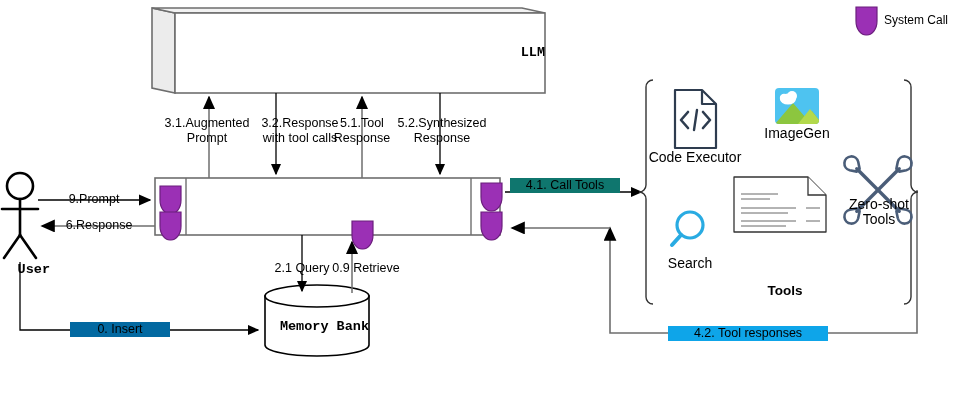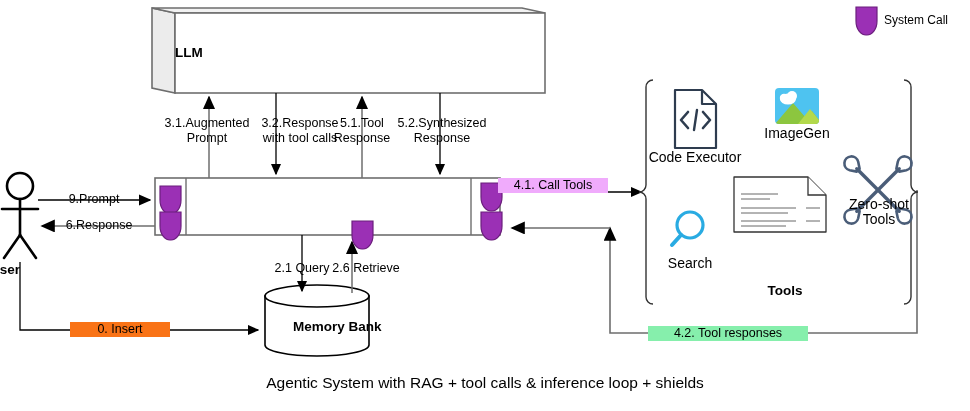--- a/index.html
+++ b/index.html
@@ -19,24 +19,24 @@
     position: absolute;
     font-family: "Liberation Sans", sans-serif;
     font-size: 12.5px;
     color: #000;
     line-height: 15px;
     text-align: center;
     white-space: pre;
   }
   .node-title {
     position: absolute;
-    font-family: Liberation Sans, sans-serif;
+    font-family: Liberation Mono, monospace;
     font-weight: bold;
     font-size: 13.5px;
-    text-align: left;
+    text-align: right;
   }
   .caption {
     position: absolute;
     font-family: "Liberation Sans", sans-serif;
     font-size: 15.5px;
     text-align: center;
     white-space: pre;
   }
   .tool-lbl {
     position: absolute;
@@ -216,59 +216,58 @@
       <path d="M481,212 L502,212 L502,226 a10,14 0 0 1 -10.5,14 a10,14 0 0 1 -10.5,-14 z" fill="#9b30b5" stroke="#6b1f7d" stroke-width="1.2"></path>
     </g>
     <g>
       <path d="M856,7 L877,7 L877,21 a10,14 0 0 1 -10.5,14 a10,14 0 0 1 -10.5,-14 z" fill="#9b30b5" stroke="#6b1f7d" stroke-width="1.2"></path>
     </g>
   </svg>
 
   <div class="node-title" style="left:175px; top:45px; width:370px;">LLM</div>
 
 
-  <div class="node-title" style="left:265px; top:319px; width:104px;padding-left:28px;">Memory Bank</div>
+  <div class="node-title" style="left:265px; top:319px; width:104px;">Memory Bank</div>
 
   <div class="node-title" style="left:-10px; top:262px; width:60px;">User</div>
 
   <div class="lbl" style="left:44px; top:192px; width:100px;">9.Prompt</div>
 
   <div class="lbl" style="left:44px; top:218px; width:110px;">6.Response</div>
 
-  <div class="lbl" style="left:70px; top:322px; width:100px; background:#f97316;">0. Insert</div>
+  <div class="lbl" style="left:70px; top:322px; width:100px; background:#0369a1;">0. Insert</div>
 
   <div class="lbl" style="left:252px; top:261px; width:100px;">2.1 Query</div>
 
-  <div class="lbl" style="left:316px; top:261px; width:100px;">2.6 Retrieve</div>
+  <div class="lbl" style="left:316px; top:261px; width:100px;">0.9 Retrieve</div>
 
   <div class="lbl" style="left:142px; top:116px; width:130px;">3.1.Augmented
 Prompt</div>
 
   <div class="lbl" style="left:230px; top:116px; width:140px;">3.2.Response
 with tool calls</div>
 
   <div class="lbl" style="left:312px; top:116px; width:100px;">5.1.Tool
 Response</div>
 
   <div class="lbl" style="left:372px; top:116px; width:140px;">5.2.Synthesized
 Response</div>
 
-  <div class="lbl" style="left:498px; top:178px; width:110px; background:#f0abfc;">4.1. Call Tools</div>
-
-  <div class="lbl" style="left:648px; top:326px; width:160px; background:#86efac;">4.2. Tool responses</div>
+  <div class="lbl" style="left:510px; top:178px; width:110px; background:#0f766e;">4.1. Call Tools</div>
+
+  <div class="lbl" style="left:668px; top:326px; width:160px; background:#0ea5e9;">4.2. Tool responses</div>
 
   <div class="tool-lbl" style="left:640px; top:150px; width:110px;">Code Executor</div>
 
   <div class="tool-lbl" style="left:747px; top:126px; width:100px;">ImageGen</div>
 
   <div class="tool-lbl" style="left:650px; top:256px; width:80px;">Search</div>
 
 
   <div class="tool-lbl" style="left:838px; top:197px; width:82px;">Zero-shot
 Tools</div>
 
   <div class="tools-title" style="left:730px; top:283px; width:110px;">Tools</div>
 
   <div class="legend-lbl" style="left:884px; top:13px; width:86px;">System Call</div>
 
-  <div class="caption" style="left:0px; top:374px; width:970px;">Agentic System with RAG + tool calls &amp; inference loop + shields</div>
 
 </div>
 
 </body></html>

